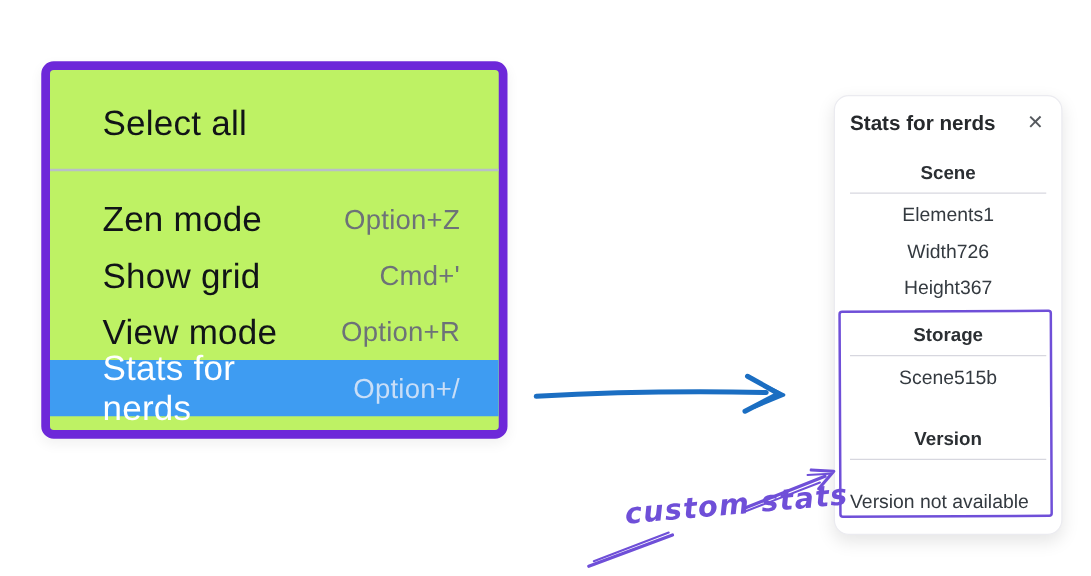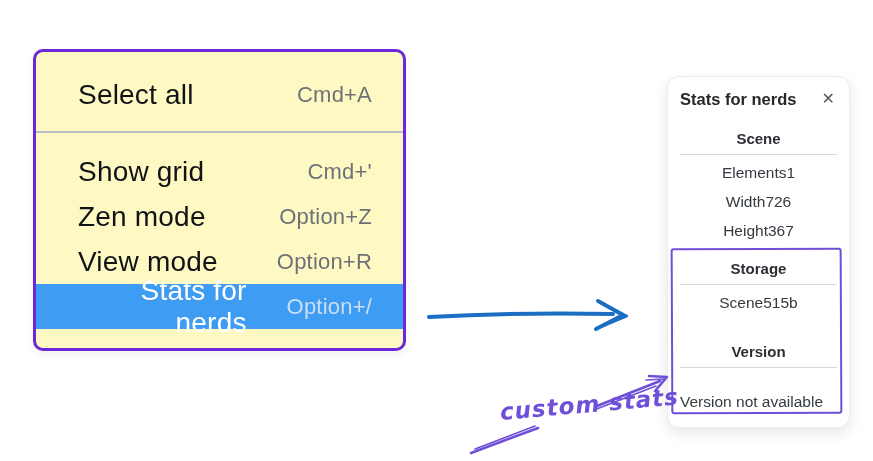--- a/index.html
+++ b/index.html
@@ -6,24 +6,23 @@
   body{
     width:873px;height:461px;position:relative;overflow:hidden;
     background:#ffffff;
     font-family:"Liberation Sans", sans-serif;
     color:#1b1e21;
   }
 
   
   .context-menu{
     position:absolute;left:33px;top:49px;width:373px;height:302px;
-    background:#fef9c3;border:3px solid #6d28d9;border-radius:10px;
+    background:#bef264;border:7px solid #6d28d9;border-radius:10px;
     box-sizing:border-box;overflow:hidden;
     box-shadow:0 4px 10px rgba(0,0,0,0.06);
-    text-align:right;
   }
   .menu-section-top{padding:20px 0 14px;}
   .menu-section-bottom{padding:16px 0 18px;}
   .menu-item{
     height:45px;display:flex;align-items:center;justify-content:space-between;
     padding:0 31px 0 42px;font-size:28px;letter-spacing:0.2px;cursor:default;
   }
   .menu-item .label{color:#111417;}
   .menu-item .shortcut{color:var(--shortcut-gray,#6d7278);font-size:22px;}
   .menu-item.highlighted{background:var(--highlight-blue,#3e9cf2);}
@@ -69,32 +68,31 @@
   .arrow-blue{stroke:var(--arrow-blue,#1b6ec2);fill:none;stroke-linecap:round;stroke-linejoin:round;}
   .arrow-purple{stroke:var(--annotation-purple,#6f4fd8);fill:none;stroke-linecap:round;stroke-linejoin:round;}
 </style>
 </head>
 <body>
 
 <div class="context-menu">
   <div class="menu-section-top">
     <div class="menu-item">
       <span class="label">Select all</span>
-      <span class="shortcut">Cmd+A</span>
     </div>
   </div>
   <div class="menu-separator"></div>
   <div class="menu-section-bottom">
     <div class="menu-item">
+      <span class="label">Zen mode</span>
+      <span class="shortcut">Option+Z</span>
+    </div>
+    <div class="menu-item">
       <span class="label">Show grid</span>
       <span class="shortcut">Cmd+'</span>
-    </div>
-    <div class="menu-item">
-      <span class="label">Zen mode</span>
-      <span class="shortcut">Option+Z</span>
     </div>
     <div class="menu-item">
       <span class="label">View mode</span>
       <span class="shortcut">Option+R</span>
     </div>
     <div class="menu-item highlighted">
       <span class="label">Stats for nerds</span>
       <span class="shortcut">Option+/</span>
     </div>
   </div>

